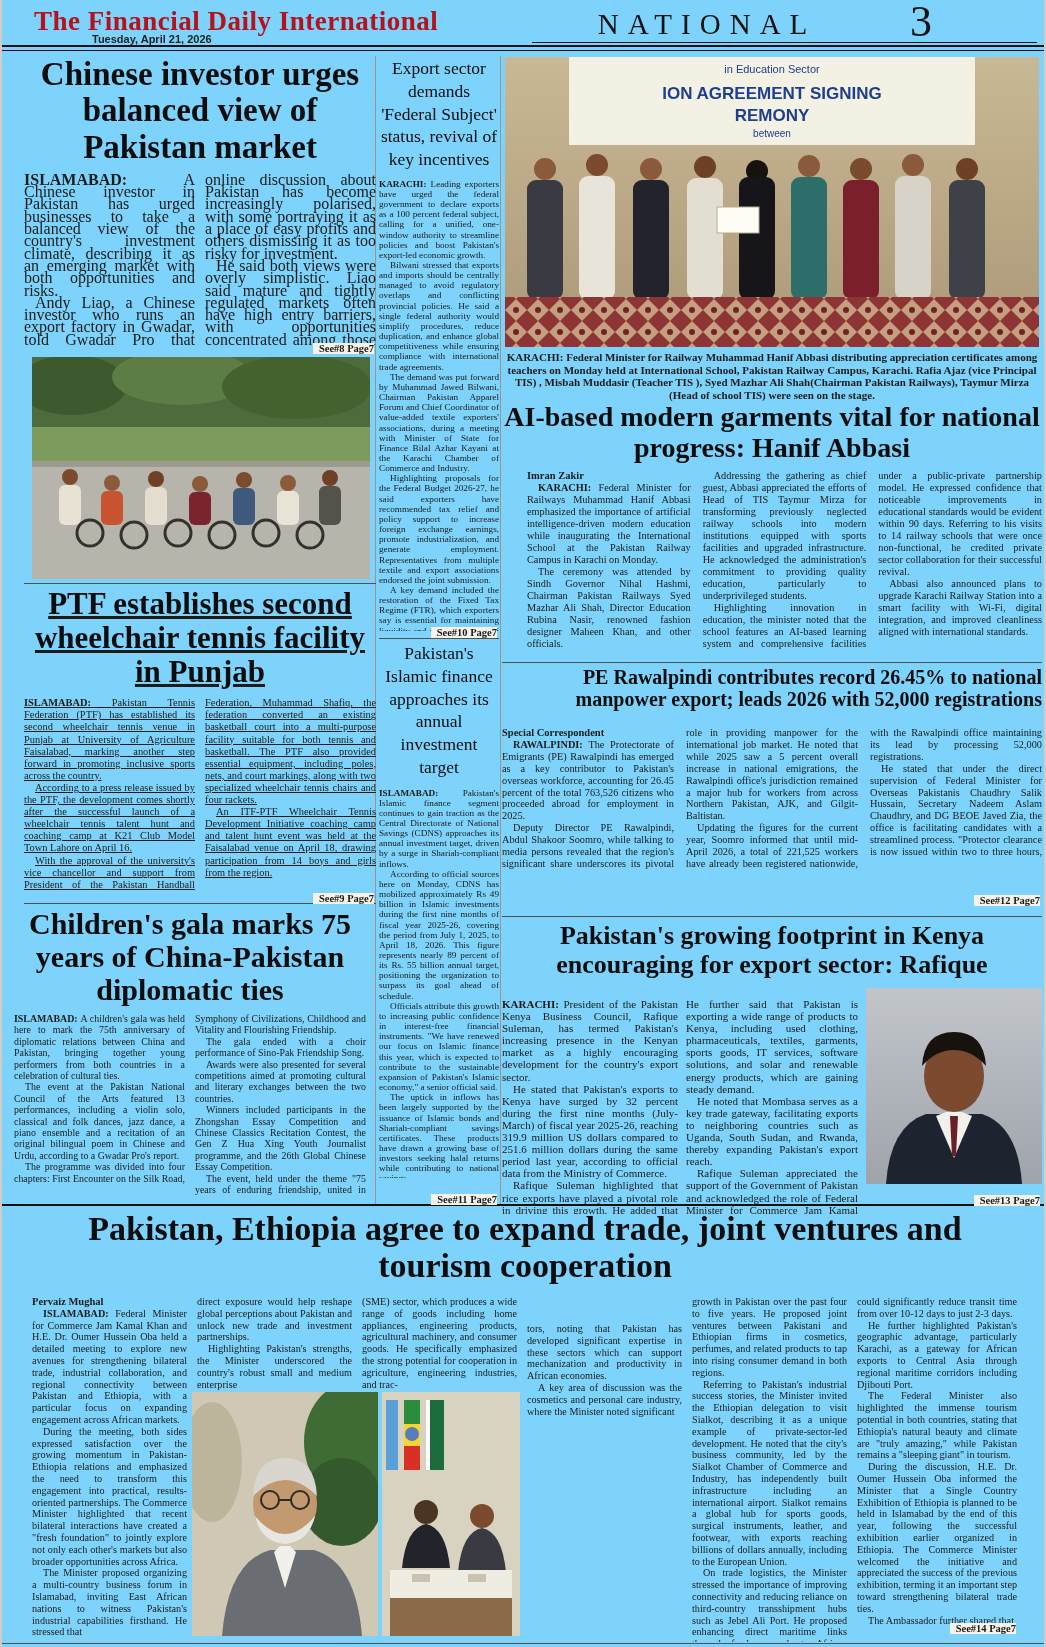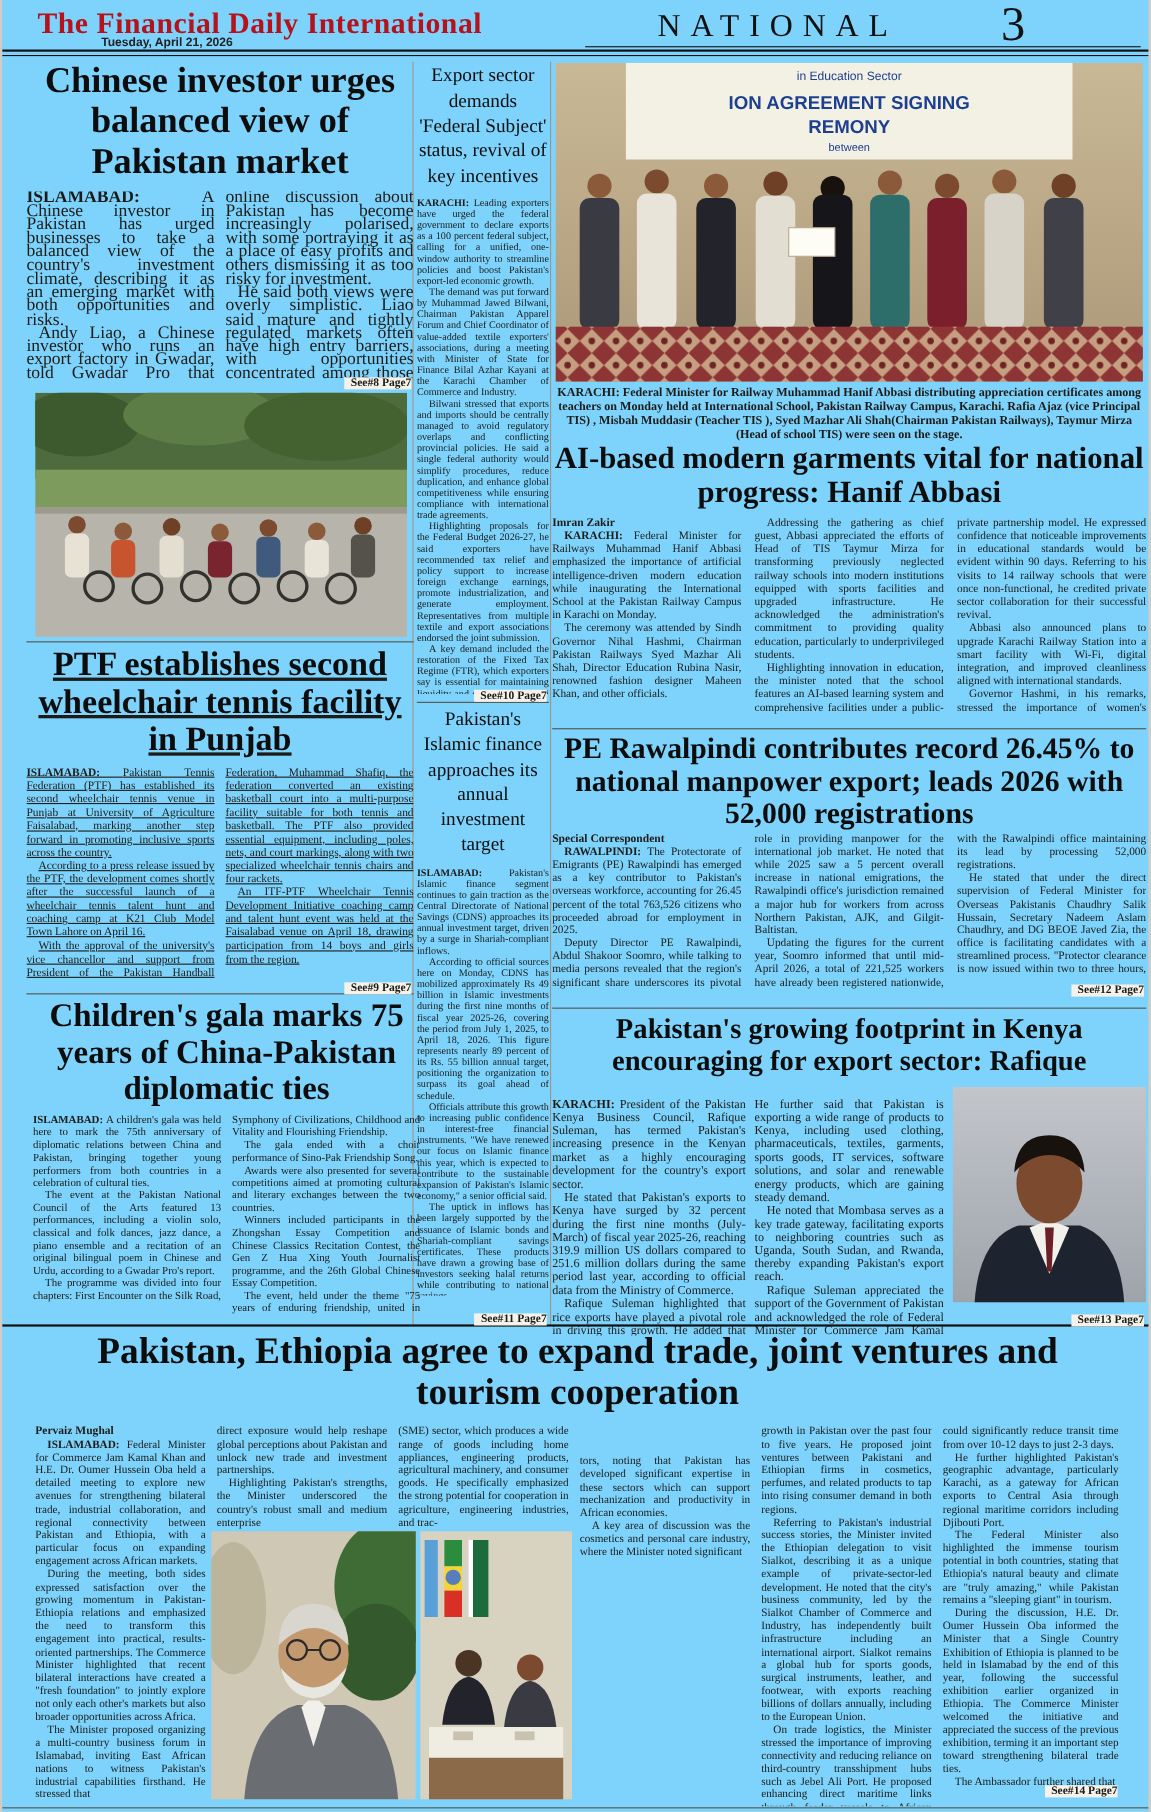--- a/index.html
+++ b/index.html
@@ -30,37 +30,37 @@
   .cols2{column-count:2;column-gap:10px;}
   .cols3{column-count:3;column-gap:12px;}
   
   #art-chinese{left:22px;top:56px;width:352px;height:298px;}
   #art-chinese h1{font-size:33px;margin-bottom:9px;}
   #art-chinese .body{font-size:16px;line-height:12.3px;height:178px;}
   #photo-tennis{position:absolute;left:30px;top:357px;width:338px;height:222px;}
   #art-ptf{left:22px;top:587px;width:352px;height:317px;text-decoration:underline;}
   #art-ptf h1{font-size:31px;margin-bottom:8px;}
   #art-ptf .body{font-size:10.4px;line-height:12.1px;height:202px;}
-  #art-gala{left:28px;top:907px;width:352px;height:298px;}
+  #art-gala{left:12px;top:907px;width:352px;height:298px;}
   #art-gala h1{font-size:30px;margin-bottom:7px;}
   #art-gala .body{font-size:9.9px;line-height:11.4px;height:186px;}
   #art-export{left:377px;top:57px;width:120px;height:581px;}
   #art-export h2{font-size:17.5px;margin-bottom:8px;}
   #art-export .body{font-size:9.2px;line-height:10.15px;height:452px;}
   #art-islamic{left:377px;top:642px;width:120px;height:563px;}
   #art-islamic h2{font-size:17.5px;margin-bottom:9px;}
   #art-islamic .body{font-size:9.2px;line-height:10.15px;height:390px;}
   #photo-ceremony{position:absolute;left:503px;top:57px;width:534px;height:290px;}
   #caption-ceremony{position:absolute;left:500px;top:351px;width:540px;font-size:11px;font-weight:bold;
                     text-align:center;line-height:1.14;}
   #art-ai{left:500px;top:402px;width:540px;height:258px;}
   #art-ai h1{font-size:28px;margin-bottom:6px;}
-  #art-ai .body{font-size:10.3px;line-height:12px;height:186px;}
+  #art-ai .body{font-size:10.3px;line-height:12px;height:186px;padding-left:25px;}
   #art-pe{left:500px;top:666px;width:540px;height:240px;}
-  #art-pe h1{font-size:27px;margin-bottom:2px;}
+  #art-pe h1{font-size:20px;margin-bottom:17px;text-align:right;}
   #art-pe .body{font-size:10.3px;line-height:11.9px;height:146px;}
   #art-kenya{left:500px;top:922px;width:540px;height:284px;}
   #art-kenya h1{font-size:26px;margin-bottom:6px;}
   .kcol{position:absolute;top:76px;font-size:11px;line-height:12.1px;height:216px;}
   #kcol1{left:0;width:176px;}
   #kcol2{left:184px;width:172px;}
   #photo-kenya{position:absolute;left:364px;top:66px;width:176px;height:196px;}
   #art-ethiopia{left:0;top:1206px;width:1046px;height:441px;}
   #art-ethiopia h1{font-size:34px;margin:4px 30px 0 30px;}
   .ecol{position:absolute;top:90px;width:155px;font-size:10.2px;line-height:11.8px;overflow:hidden;
@@ -166,22 +166,22 @@
       <p>Awards were also presented for several competitions aimed at promoting cultural and literary exchanges between the two countries.</p>
       <p>Winners included participants in the Zhongshan Essay Competition and Chinese Classics Recitation Contest, the Gen Z Hua Xing Youth Journalist programme, and the 26th Global Chinese Essay Competition.</p>
       <p>The event, held under the theme "75 years of enduring friendship, united in building the China-Pakistan bond", drew nearly 500 guests, including government officials from both countries, diplomats, overseas Chinese community representatives, educators, and children and teenagers. -INP</p>
     </div>
   </section>
 
   <section class="art" id="art-export">
     <h2>Export sector demands 'Federal Subject' status, revival of key incentives</h2>
     <div class="body">
       <p><b class="dl">KARACHI: </b><span>Leading exporters have urged the federal government to declare exports as a 100 percent federal subject, calling for a unified, one-window authority to streamline policies and boost Pakistan's export-led economic growth.</span></p>
+      <p>Bilwani stressed that exports and imports should be centrally managed to avoid regulatory overlaps and conflicting provincial policies. He said a single federal authority would simplify procedures, reduce duplication, and enhance global competitiveness while ensuring compliance with international trade agreements.</p>
       <p>The demand was put forward by Muhammad Jawed Bilwani, Chairman Pakistan Apparel Forum and Chief Coordinator of value-added textile exporters' associations, during a meeting with Minister of State for Finance Bilal Azhar Kayani at the Karachi Chamber of Commerce and Industry.</p>
-      <p>Bilwani stressed that exports and imports should be centrally managed to avoid regulatory overlaps and conflicting provincial policies. He said a single federal authority would simplify procedures, reduce duplication, and enhance global competitiveness while ensuring compliance with international trade agreements.</p>
       <p>Highlighting proposals for the Federal Budget 2026-27, he said exporters have recommended tax relief and policy support to increase foreign exchange earnings, promote industrialization, and generate employment. Representatives from multiple textile and export associations endorsed the joint submission.</p>
       <p>A key demand included the restoration of the Fixed Tax Regime (FTR), which exporters say is essential for maintaining liquidity and cash flow. Bilwani argued that</p>
     </div>
     <div class="see">See#10 Page7</div>
   </section>
 
   <section class="art" id="art-islamic">
     <h2>Pakistan's Islamic finance approaches its annual investment target</h2>
     <div class="body">
       <p><b class="dl">ISLAMABAD: </b><span>Pakistan's Islamic finance segment continues to gain traction as the Central Directorate of National Savings (CDNS) approaches its annual investment target, driven by a surge in Shariah-compliant inflows.</span></p>

